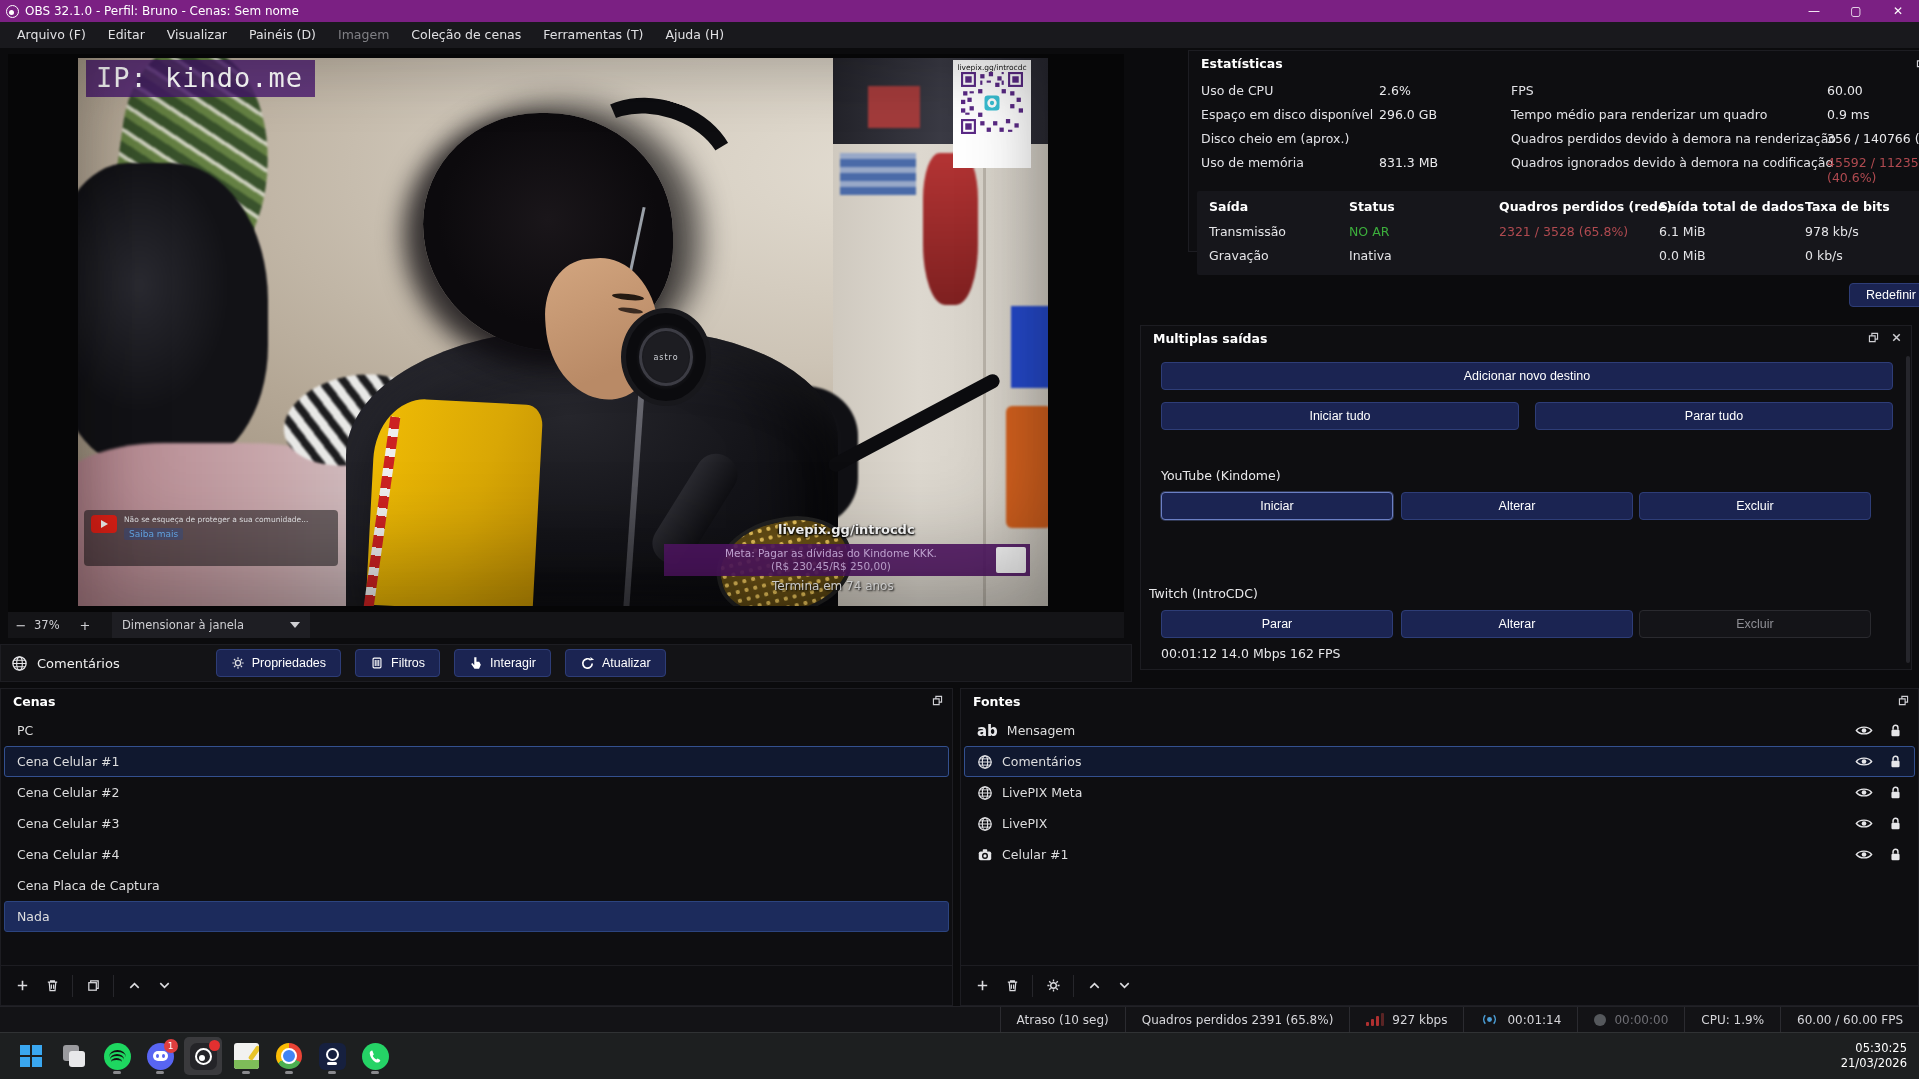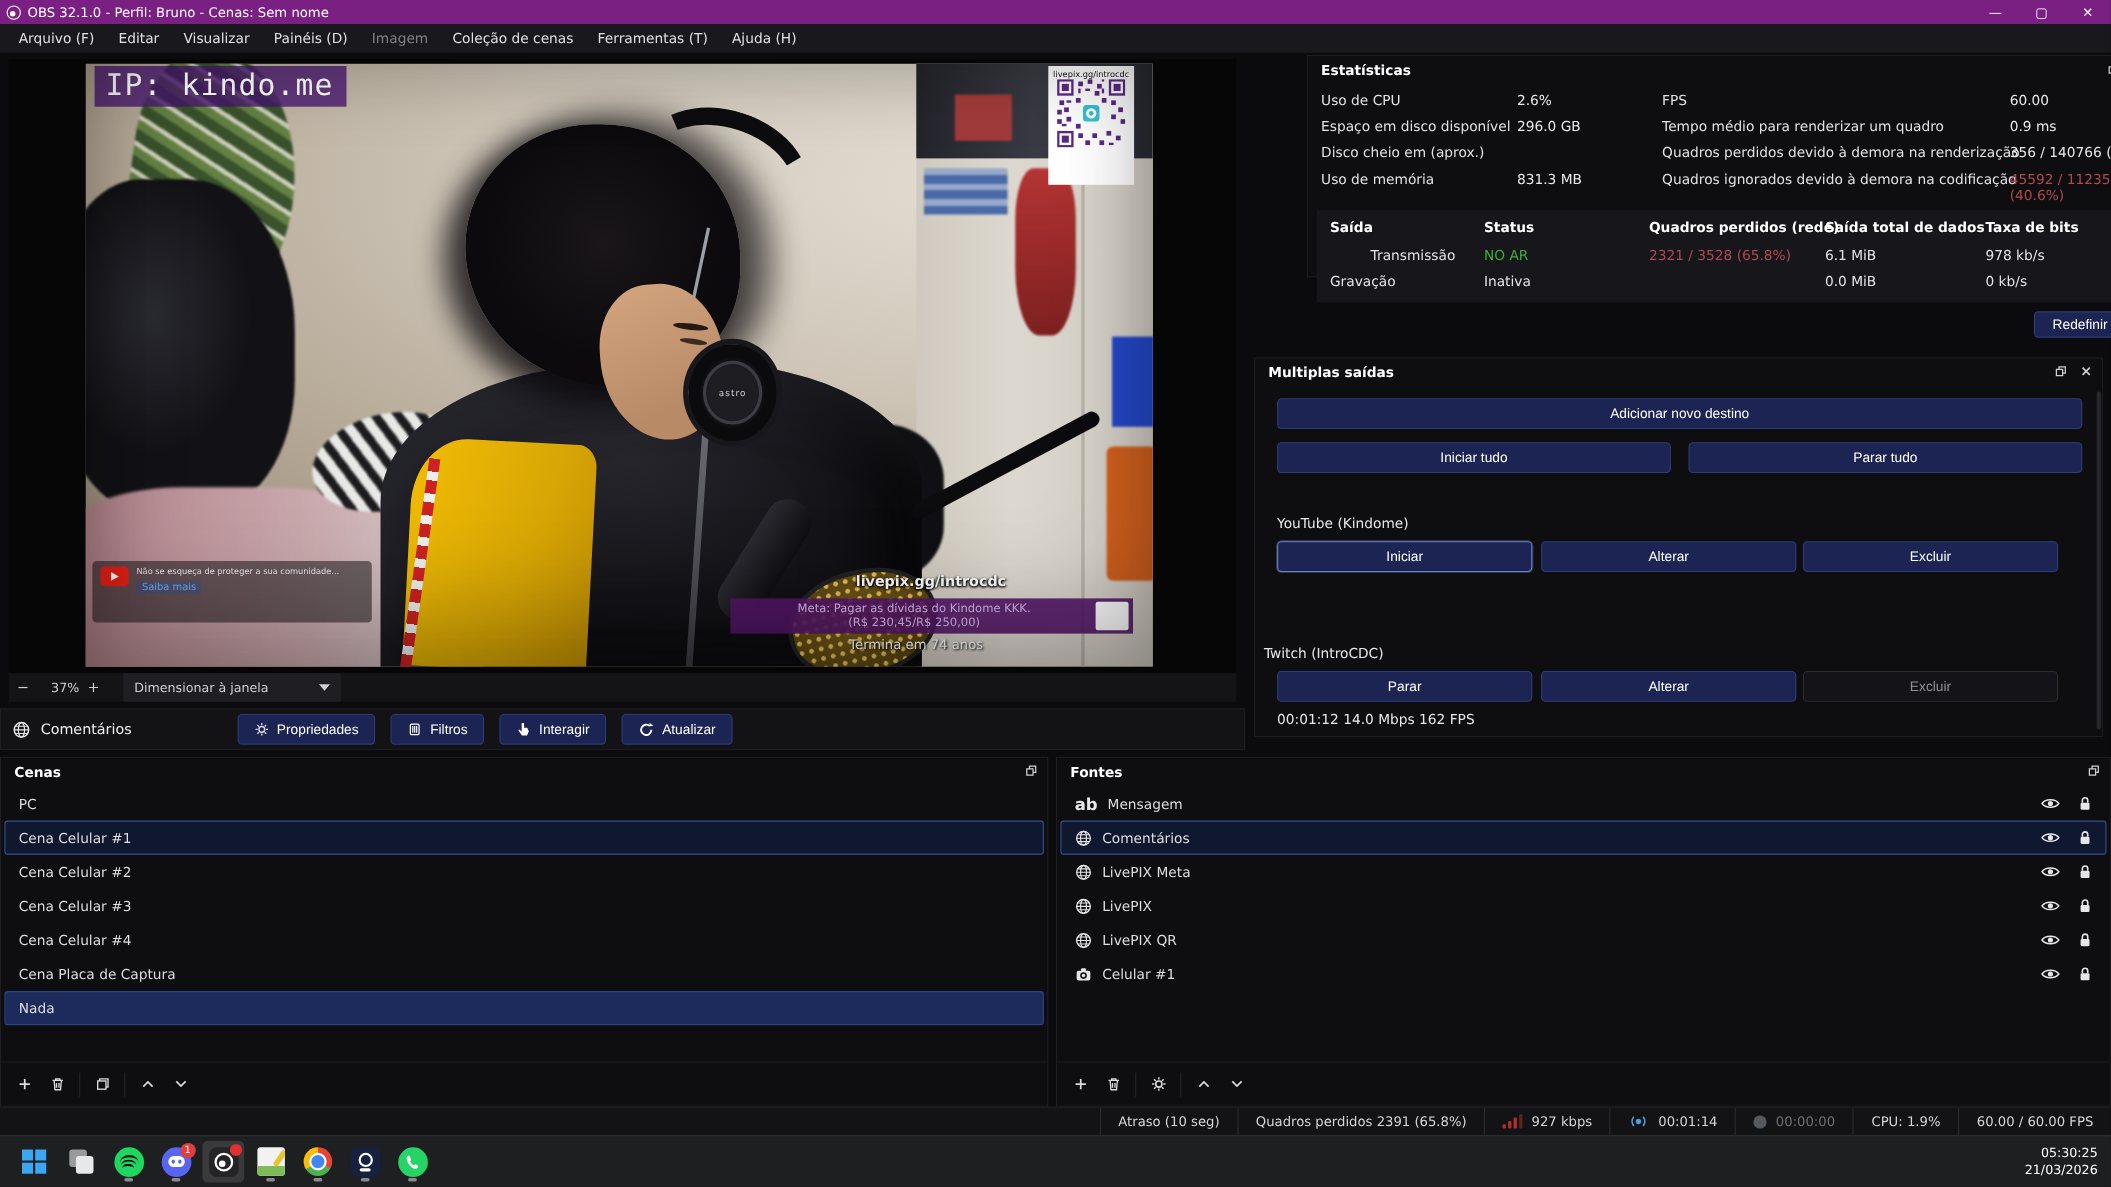--- a/index.html
+++ b/index.html
@@ -76,21 +76,21 @@
   .ov-card .ctext{font-size:7.5px;line-height:9px;color:#e6e6e8;}
   .ov-card .clink{display:inline-block;margin-top:4px;font-size:9px;color:#6ab0f3;background:rgba(40,80,160,.35);padding:1px 5px;border-radius:2px;}
   .ov-link{left:700px;top:464px;color:#fff;font-weight:bold;font-size:13px;text-shadow:1px 1px 2px #000,-1px 1px 2px #000;}
   .ov-meta{left:586px;top:486px;width:366px;height:32px;background:rgba(84,22,104,.9);color:#d9b8ec;font-size:10.5px;line-height:13px;text-align:center;padding:3px 40px 3px 8px;}
   .ov-meta .pbox{position:absolute;right:4px;top:3px;bottom:3px;width:30px;background:#fff;border-radius:2px;}
   .ov-term{left:694px;top:521px;color:#fff;font-size:12px;text-shadow:1px 1px 2px #000;}
 
   
   .zoombar{position:absolute;left:8px;top:612px;width:1116px;height:26px;background:#141417;display:flex;align-items:center;color:#cfcfd3;font-size:11.5px;}
   .zoombar .zbtn{width:26px;text-align:center;font-size:13px;}
-  .zoombar .zlevel{width:38px;text-align:right;}
+  .zoombar .zlevel{width:38px;text-align:left;}
   .zoombar .zfit{margin-left:14px;height:26px;display:flex;align-items:center;background:#1e1e23;padding:0 10px;gap:46px;}
   .caret-down{width:0;height:0;border-left:5px solid transparent;border-right:5px solid transparent;border-top:6px solid #cfcfd3;}
   .srcbar{position:absolute;left:0;top:644px;width:1132px;height:38px;background:#131316;border:1px solid #1d1d22;display:flex;align-items:center;}
   .srcbar .slabel{margin-left:10px;display:flex;align-items:center;gap:9px;font-size:13px;color:#eee;}
   .btn{display:inline-flex;align-items:center;justify-content:center;gap:7px;background:#1b2452;border:1px solid #2e3d77;border-radius:4px;color:#fff;height:28px;padding:0 14px;font-size:12.5px;}
   .srcbar .btn{margin-left:14px;}
   .srcbar .btn:first-of-type{margin-left:96px;}
 
   
   .stats-panel{left:1188px;top:50px;width:772px;height:202px;text-decoration:underline;}
@@ -438,21 +438,21 @@
     <div class="stat-val" style="left:638px;top:80px;">356 / 140766 (0.3%)</div>
     <div class="stat-row" style="left:322px;top:104px;">Quadros ignorados devido à demora na codificação</div>
     <div class="stat-val red" style="left:638px;top:104px;">45592 / 112355 (40.6%)</div>
 
     <div class="stats-table">
       <span class="st-cell st-head" style="left:12px;top:8px;">Saída</span>
       <span class="st-cell st-head" style="left:152px;top:8px;">Status</span>
       <span class="st-cell st-head" style="left:302px;top:8px;">Quadros perdidos (rede)</span>
       <span class="st-cell st-head" style="left:462px;top:8px;">Saída total de dados</span>
       <span class="st-cell st-head" style="left:608px;top:8px;">Taxa de bits</span>
-      <span class="st-cell" style="left:12px;top:33px;margin-left:37px;">Transmissão</span>
+      <span class="st-cell" style="left:12px;top:33px;">Transmissão</span>
       <span class="st-cell green" style="left:152px;top:33px;">NO AR</span>
       <span class="st-cell red" style="left:302px;top:33px;">2321 / 3528 (65.8%)</span>
       <span class="st-cell" style="left:462px;top:33px;">6.1 MiB</span>
       <span class="st-cell" style="left:608px;top:33px;">978 kb/s</span>
       <span class="st-cell" style="left:12px;top:57px;">Gravação</span>
       <span class="st-cell" style="left:152px;top:57px;">Inativa</span>
       <span class="st-cell" style="left:462px;top:57px;">0.0 MiB</span>
       <span class="st-cell" style="left:608px;top:57px;">0 kb/s</span>
     </div>
     <button class="btn small abs" style="left:660px;top:232px;">Redefinir</button>
@@ -592,34 +592,20 @@
           <svg class="icon-svg" width="13" height="15">
               <use href="#i-lock"></use>
             </svg>
         </span>
       </div>
       <div class="lrow">
         <svg class="icon-svg" width="16" height="16">
             <use href="#i-globe"></use>
           </svg>
         <span>LivePIX</span>
-        <span class="ricons">
-          <svg class="icon-svg" width="18" height="13">
-              <use href="#i-eye"></use>
-            </svg>
-          <svg class="icon-svg" width="13" height="15">
-              <use href="#i-lock"></use>
-            </svg>
-        </span>
-      </div>
-      <div class="lrow">
-        <svg class="icon-svg" width="16" height="16">
-            <use href="#i-globe"></use>
-          </svg>
-        <span>LivePIX QR</span>
         <span class="ricons">
           <svg class="icon-svg" width="18" height="13">
               <use href="#i-eye"></use>
             </svg>
           <svg class="icon-svg" width="13" height="15">
               <use href="#i-lock"></use>
             </svg>
         </span>
       </div>
       <div class="lrow">

